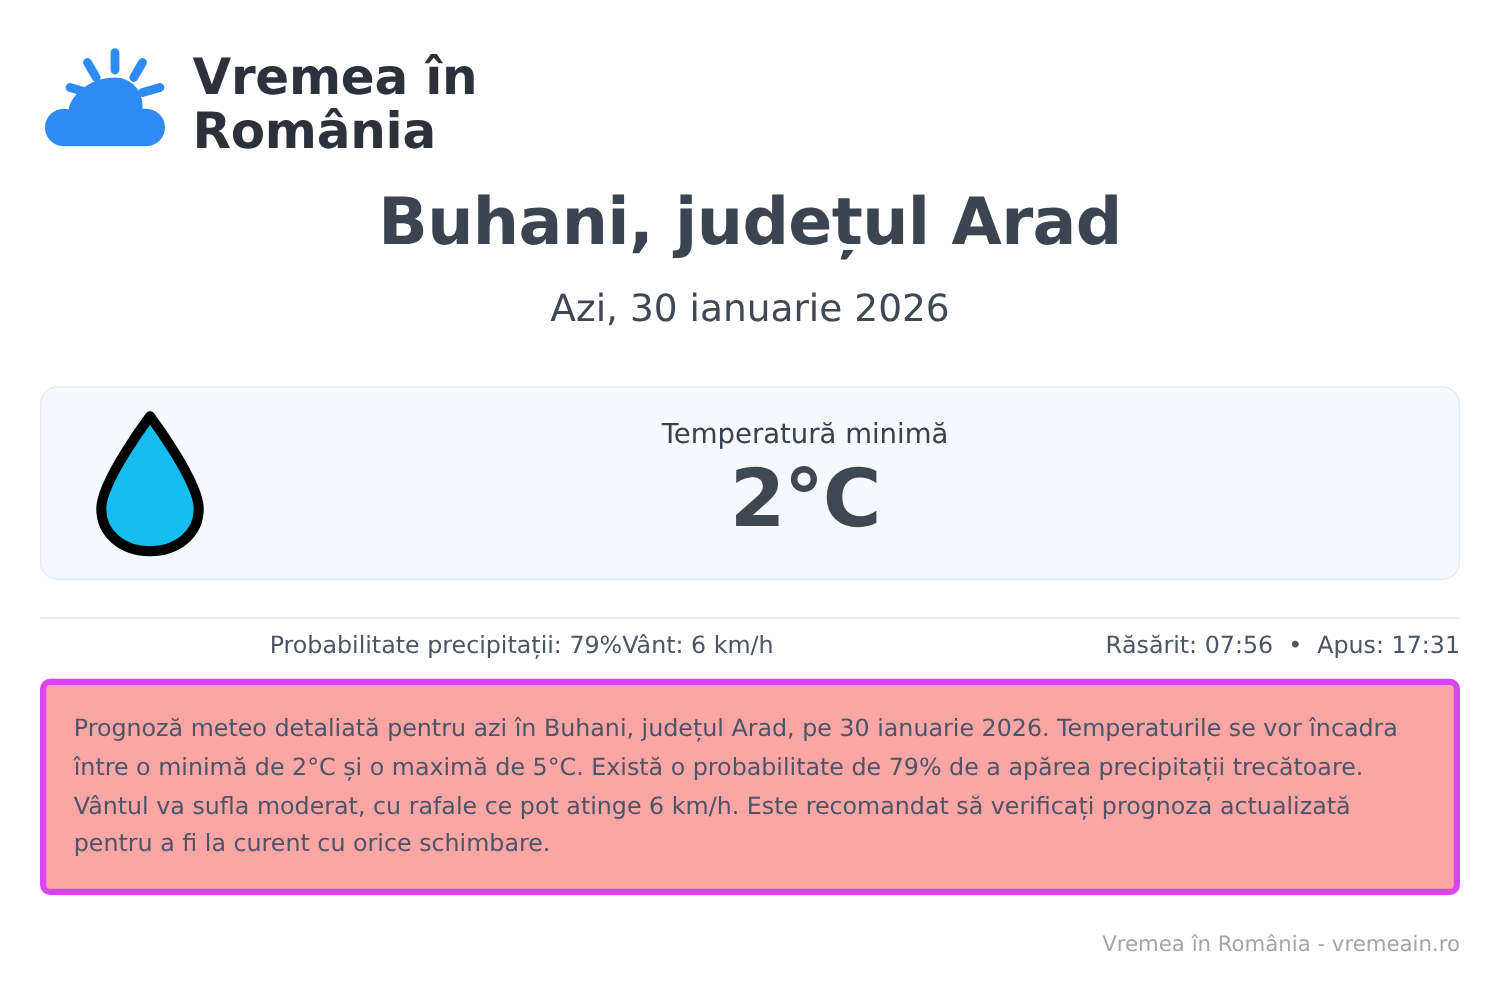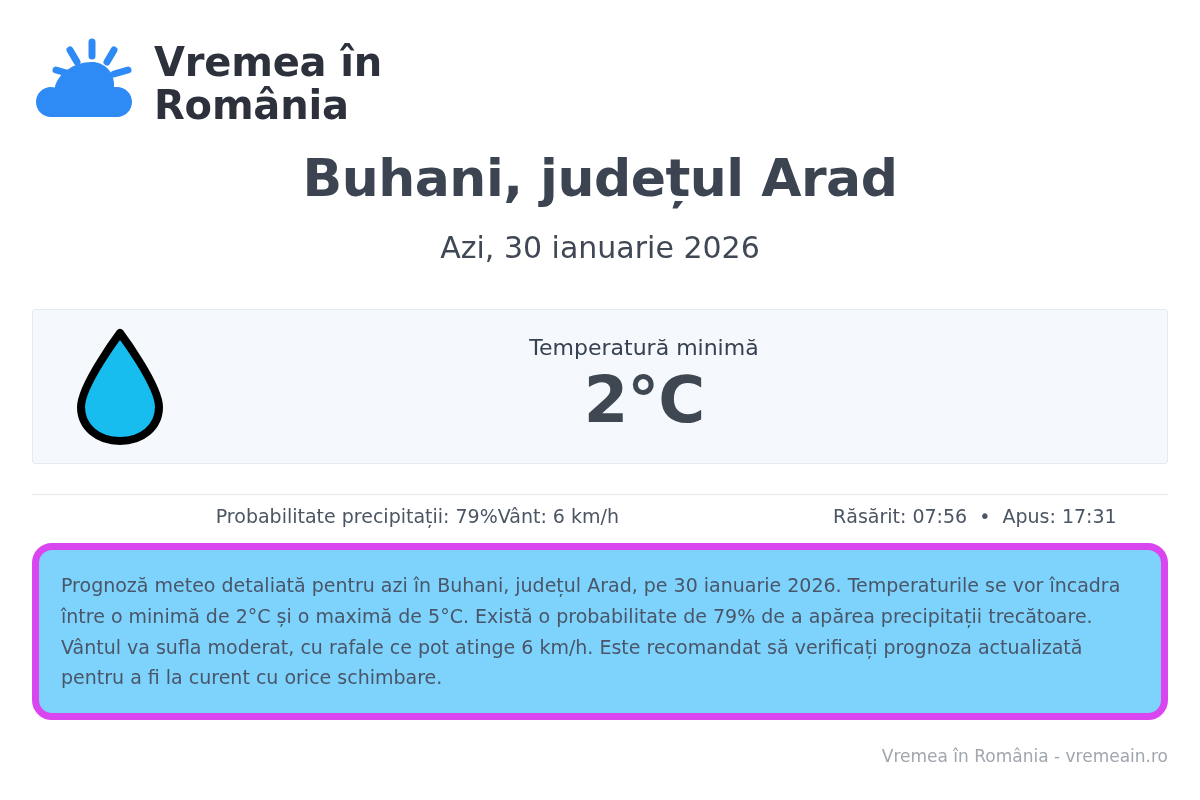--- a/index.html
+++ b/index.html
@@ -60,21 +60,21 @@
   .cards {
     display:flex;
     gap:52px;
     margin-top:44px;
   }
   .temp-card {
     flex:1 1 0;
     height:155px;
     background:#F5F8FC;
     border:1px solid #E4EAF2;
-    border-radius:3px;
+    border-radius:14px;
     display:flex;
     align-items:center;
     padding:0 16px 0 40px;
   }
   .drop-icon {
     width:94px; height:120px;
     flex:0 0 auto;
   }
   .temp-body {
     flex:1 1 auto;
@@ -104,28 +104,28 @@
   }
   .stats {
     display:flex;
     align-items:center;
     height:42px;
     font-size:19px;
     color:#4B5563;
   }
   .stat-left  { flex:0 0 41%; text-align:right; }
   .stat-mid   { flex:1 1 auto; }
-  .stat-right { flex:0 0 34%; text-align:center; white-space:nowrap; }
+  .stat-right { flex:0 0 34%; text-align:right; white-space:nowrap; }
   .bullet { color:#4B5563; padding:0 6px; }
 
   
   .description {
-    background:#7dd3fc;
-    border:7px solid #d946ef;
-    border-radius:20px;
+    background:#fca5a5;
+    border:5px solid #d946ef;
+    border-radius:8px;
     padding:20px 22px;
     margin-top:6px;
     font-size:19px;
     line-height:1.62;
     color:#4A5568;
   }
 
   
   .footer {
     position:absolute;

